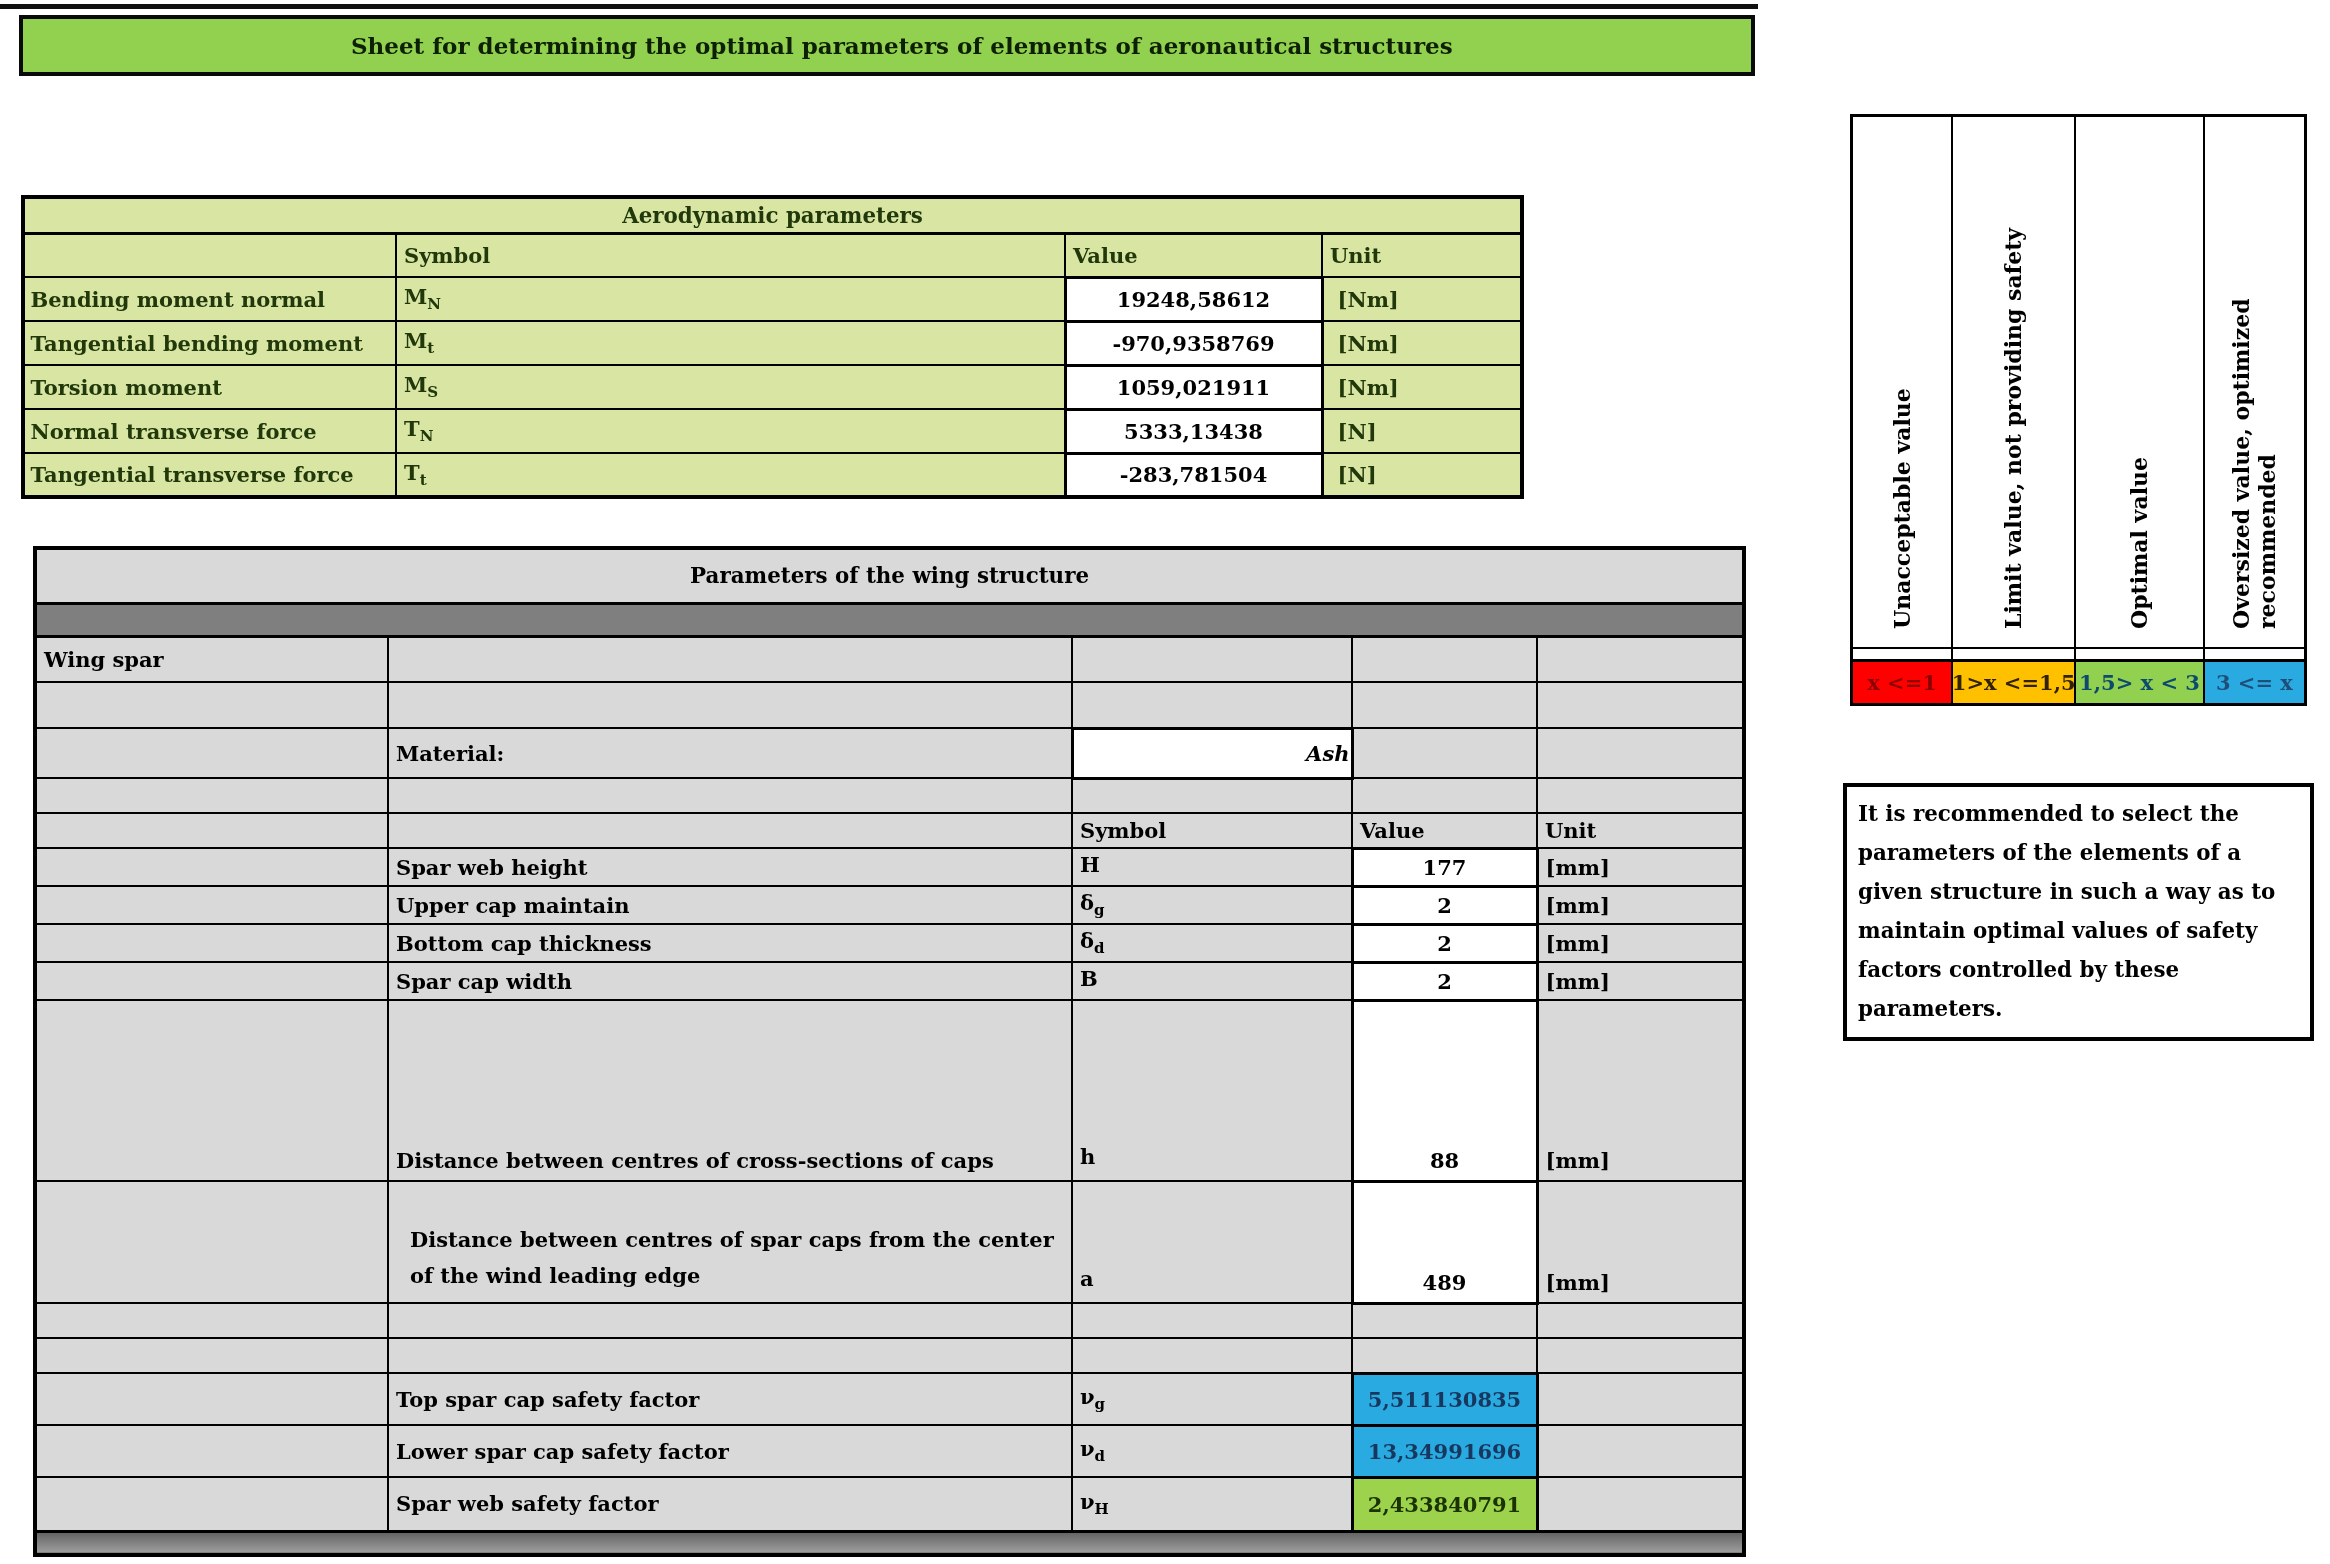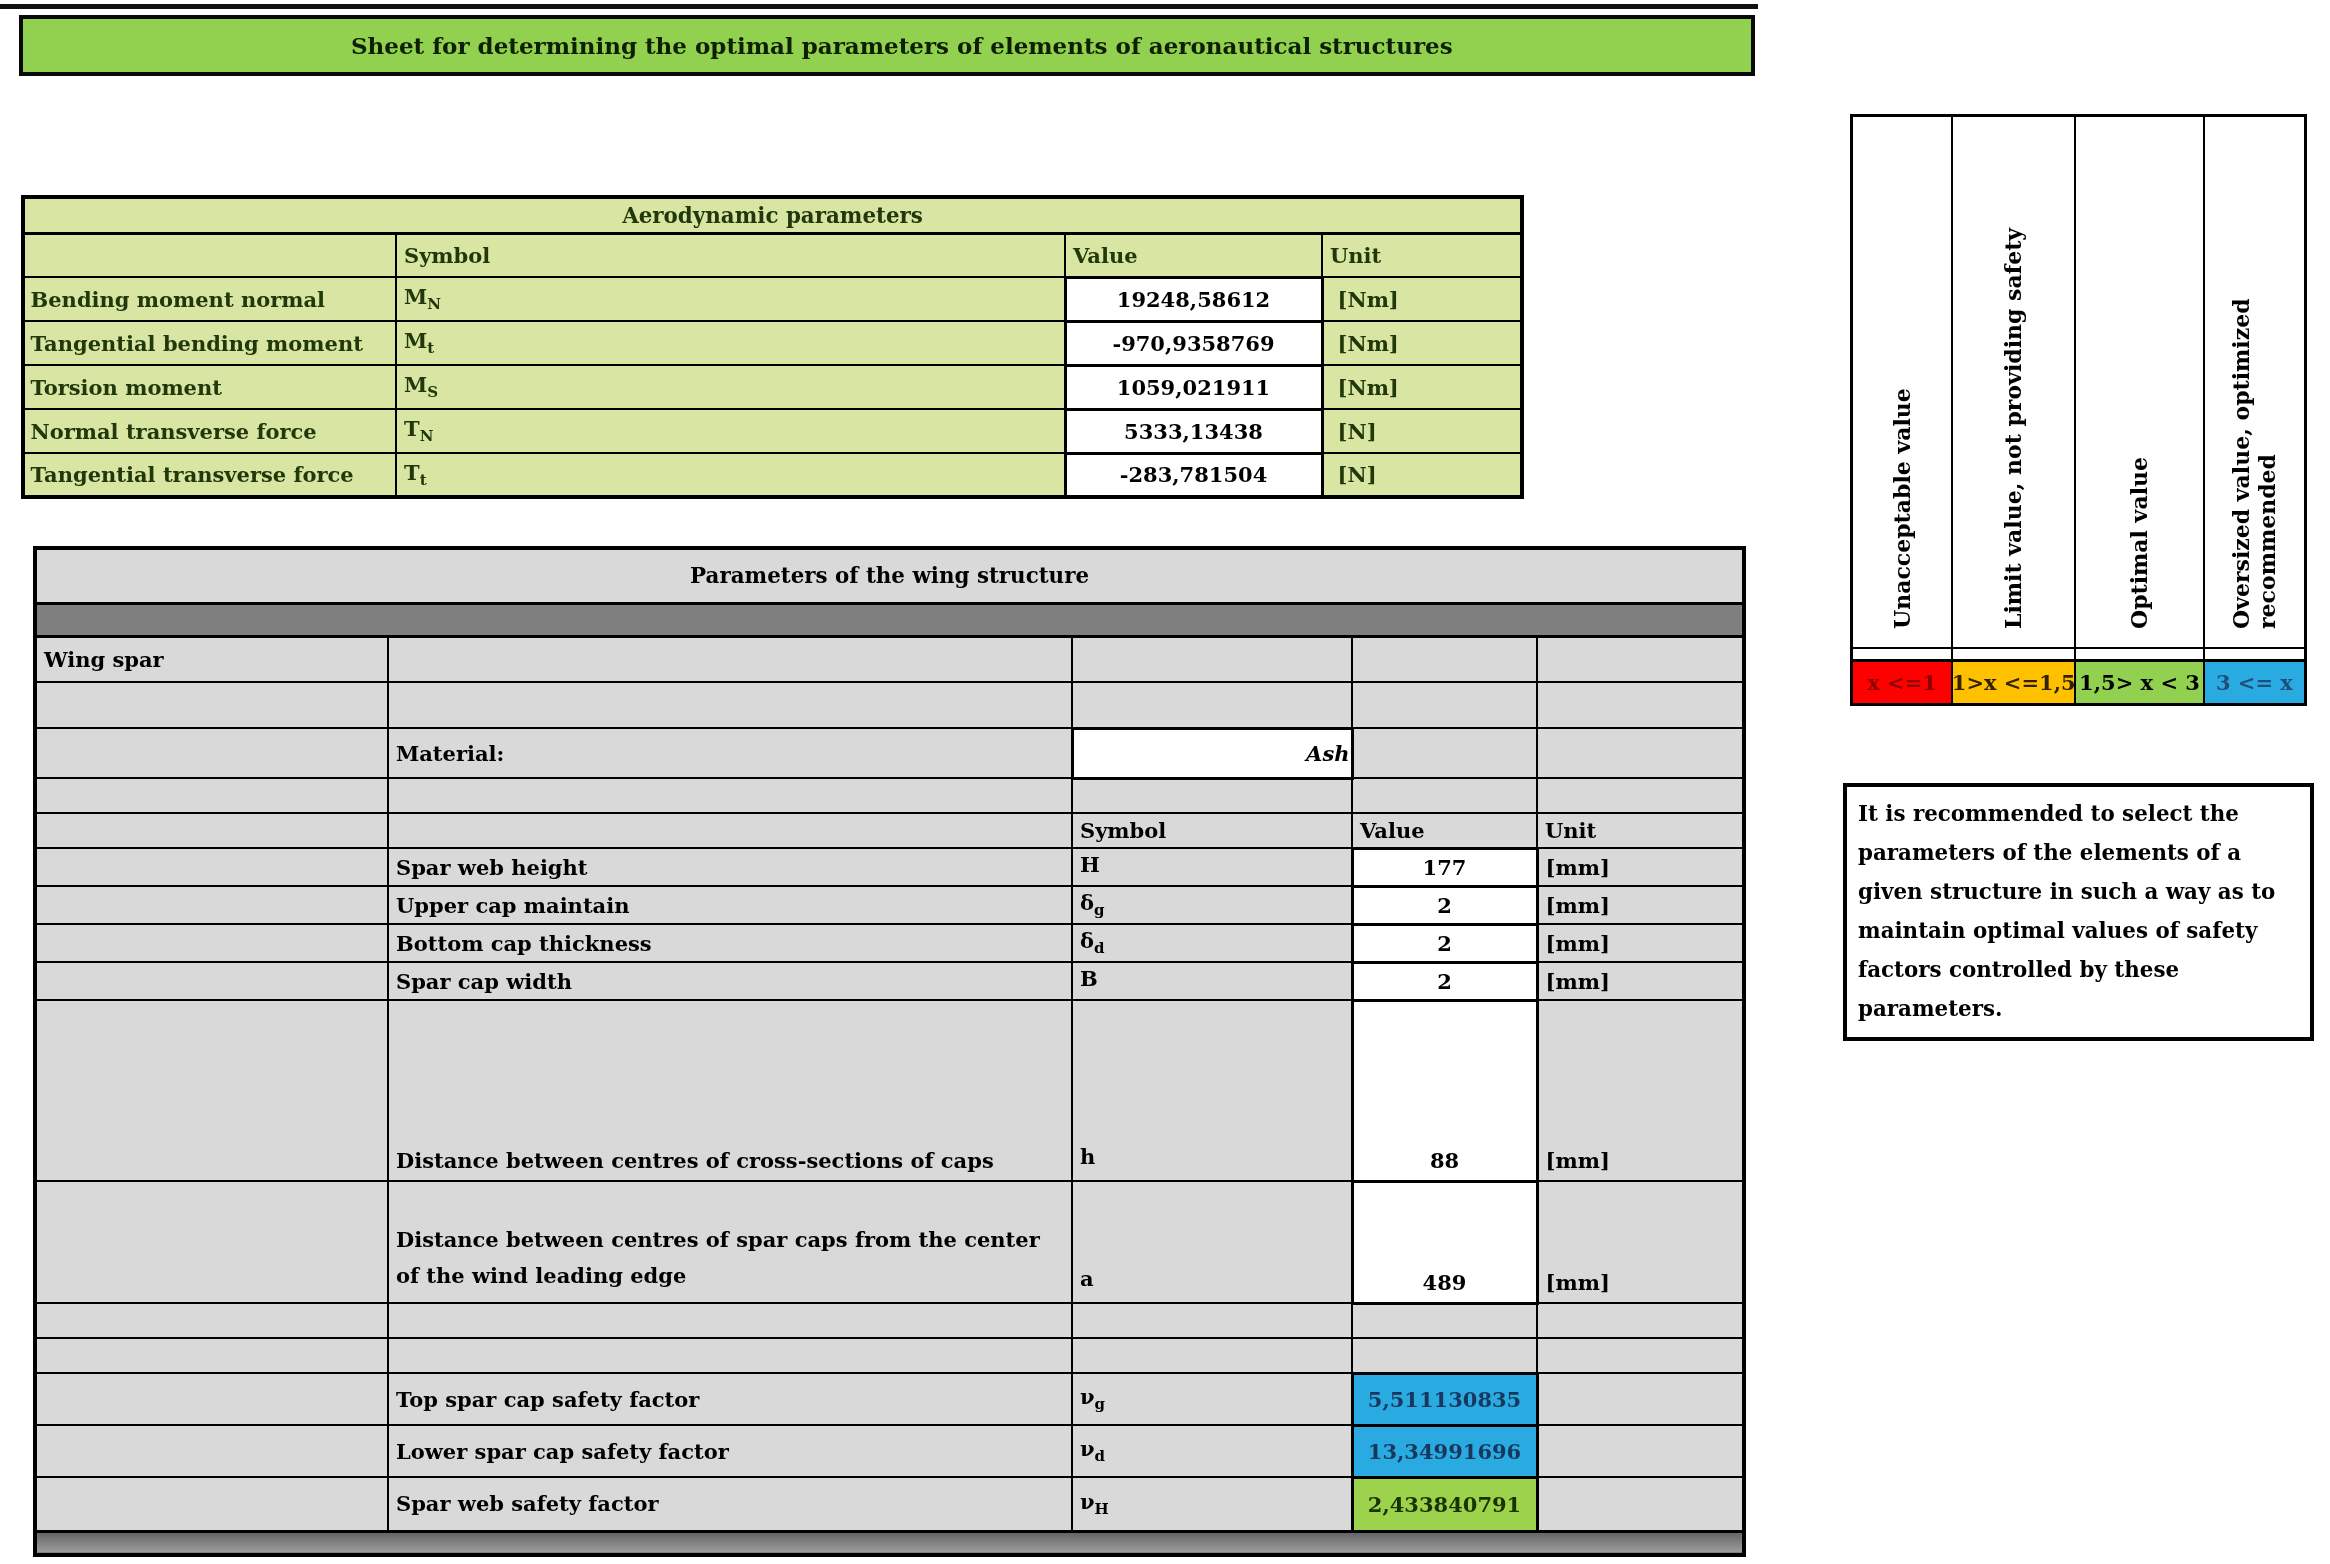--- a/index.html
+++ b/index.html
@@ -27,21 +27,21 @@
   .aero .unit{text-align:left;padding-left:14px;white-space:nowrap;}
   .aero .val{background:#ffffff;border:3.5px solid #000;text-align:center;color:#000;}
   sub{font-size:15px;}
   
   .wing{position:absolute;left:33px;top:546px;width:1709px;border:4.1px solid #000;background:#d9d9d9;}
   .wing td{border:2.8px solid #000;border-left-width:2.1px;border-right-width:2.1px;font-size:21px;color:#000;vertical-align:middle;}
   .wing .t-row td{text-align:center;border-bottom-width:3.5px;font-size:21.4px;}
   .wing .band td{background:#7f7f7f;border-top-width:3.5px;border-bottom-width:3.5px;}
   .wing .band2 td{background:linear-gradient(180deg,#636363,#9e9e9e);border-top-width:3.5px;border-bottom-width:4.1px;}
   .wing .lbl{text-align:left;padding-left:7px;white-space:nowrap;}
-  .wing .lblwrap{text-align:left;padding-left:7px;white-space:normal;line-height:1.75;}
+  .wing .lblwrap{text-align:left;padding-left:21px;white-space:normal;line-height:1.75;}
   .wing .sym{text-align:left;padding-left:7px;white-space:nowrap;}
   .wing .unit{text-align:left;padding-left:7px;white-space:nowrap;}
   .wing .input{background:#ffffff;border:3.5px solid #000;text-align:center;color:#000;}
   .wing .status{border:3.5px solid #000;text-align:center;}
   .wing .vbottom{vertical-align:bottom;padding-bottom:7px;}
   
   .r34{height:23.5px}.r47{height:46px}.r48{height:33px}.r50{height:35px}.r52{height:36px}
   .r55{height:38px}.r57{height:39px}.r63{height:44px}.r73{height:50px}.r75{height:52px}
   .r78{height:54px}.r80{height:55px}.r176{height:122px}.r262{height:181px}
   
@@ -268,21 +268,21 @@
           <div class="vtext">Limit value, not providing safety</div>
         </div>
       <div class="cell-gap"></div>
       <div class="cell-range" style="background-color: rgb(255, 192, 0); color: rgb(51, 34, 0);">1&gt;x &lt;=1,5</div>
     </div>
     <div class="legend-col" style="width:131px">
       <div class="cell-tall">
           <div class="vtext">Optimal value</div>
         </div>
       <div class="cell-gap"></div>
-      <div class="cell-range" style="background-color: rgb(146, 208, 80); color: #000000;">1,5&gt; x &lt; 3</div>
+      <div class="cell-range" style="background-color: rgb(146, 208, 80); color: #0c4a6e;">1,5&gt; x &lt; 3</div>
     </div>
     <div class="legend-col" style="width:101px">
       <div class="cell-tall">
           <div class="vtext">Oversized value, optimized
 recommended</div>
         </div>
       <div class="cell-gap"></div>
       <div class="cell-range" style="background-color: rgb(41, 171, 226); color: rgb(31, 78, 121);">3 &lt;= x</div>
     </div>
   </div>

